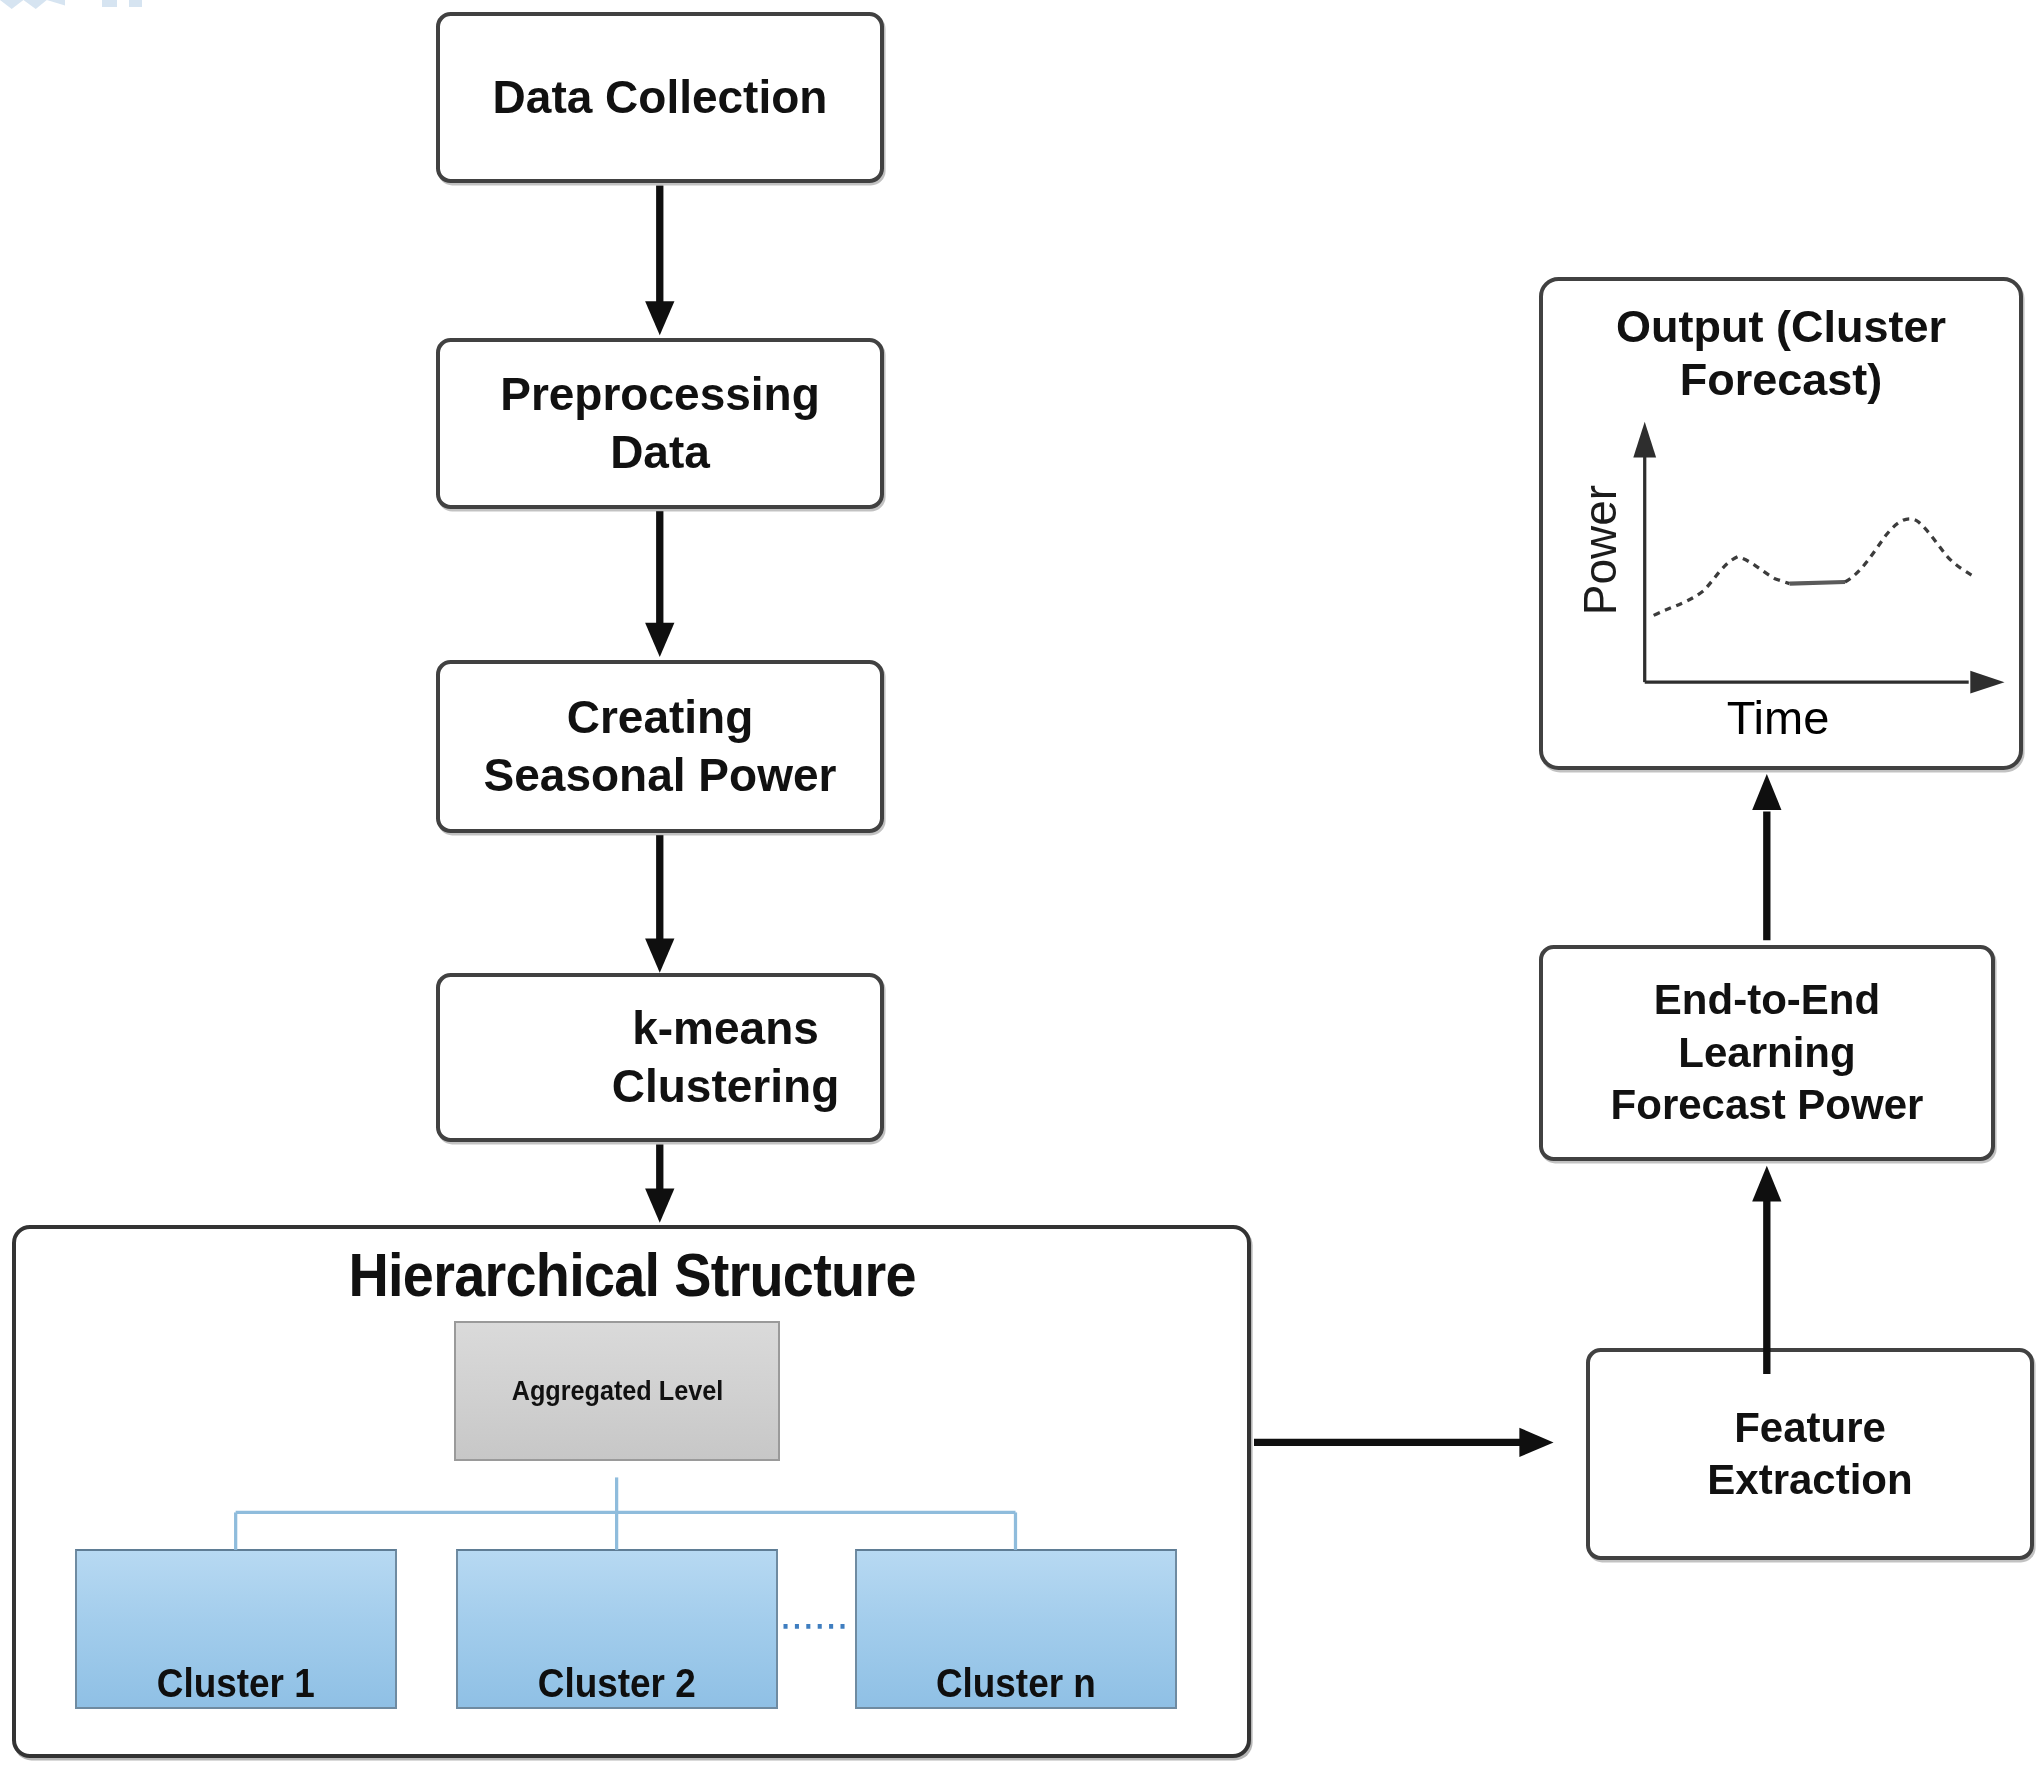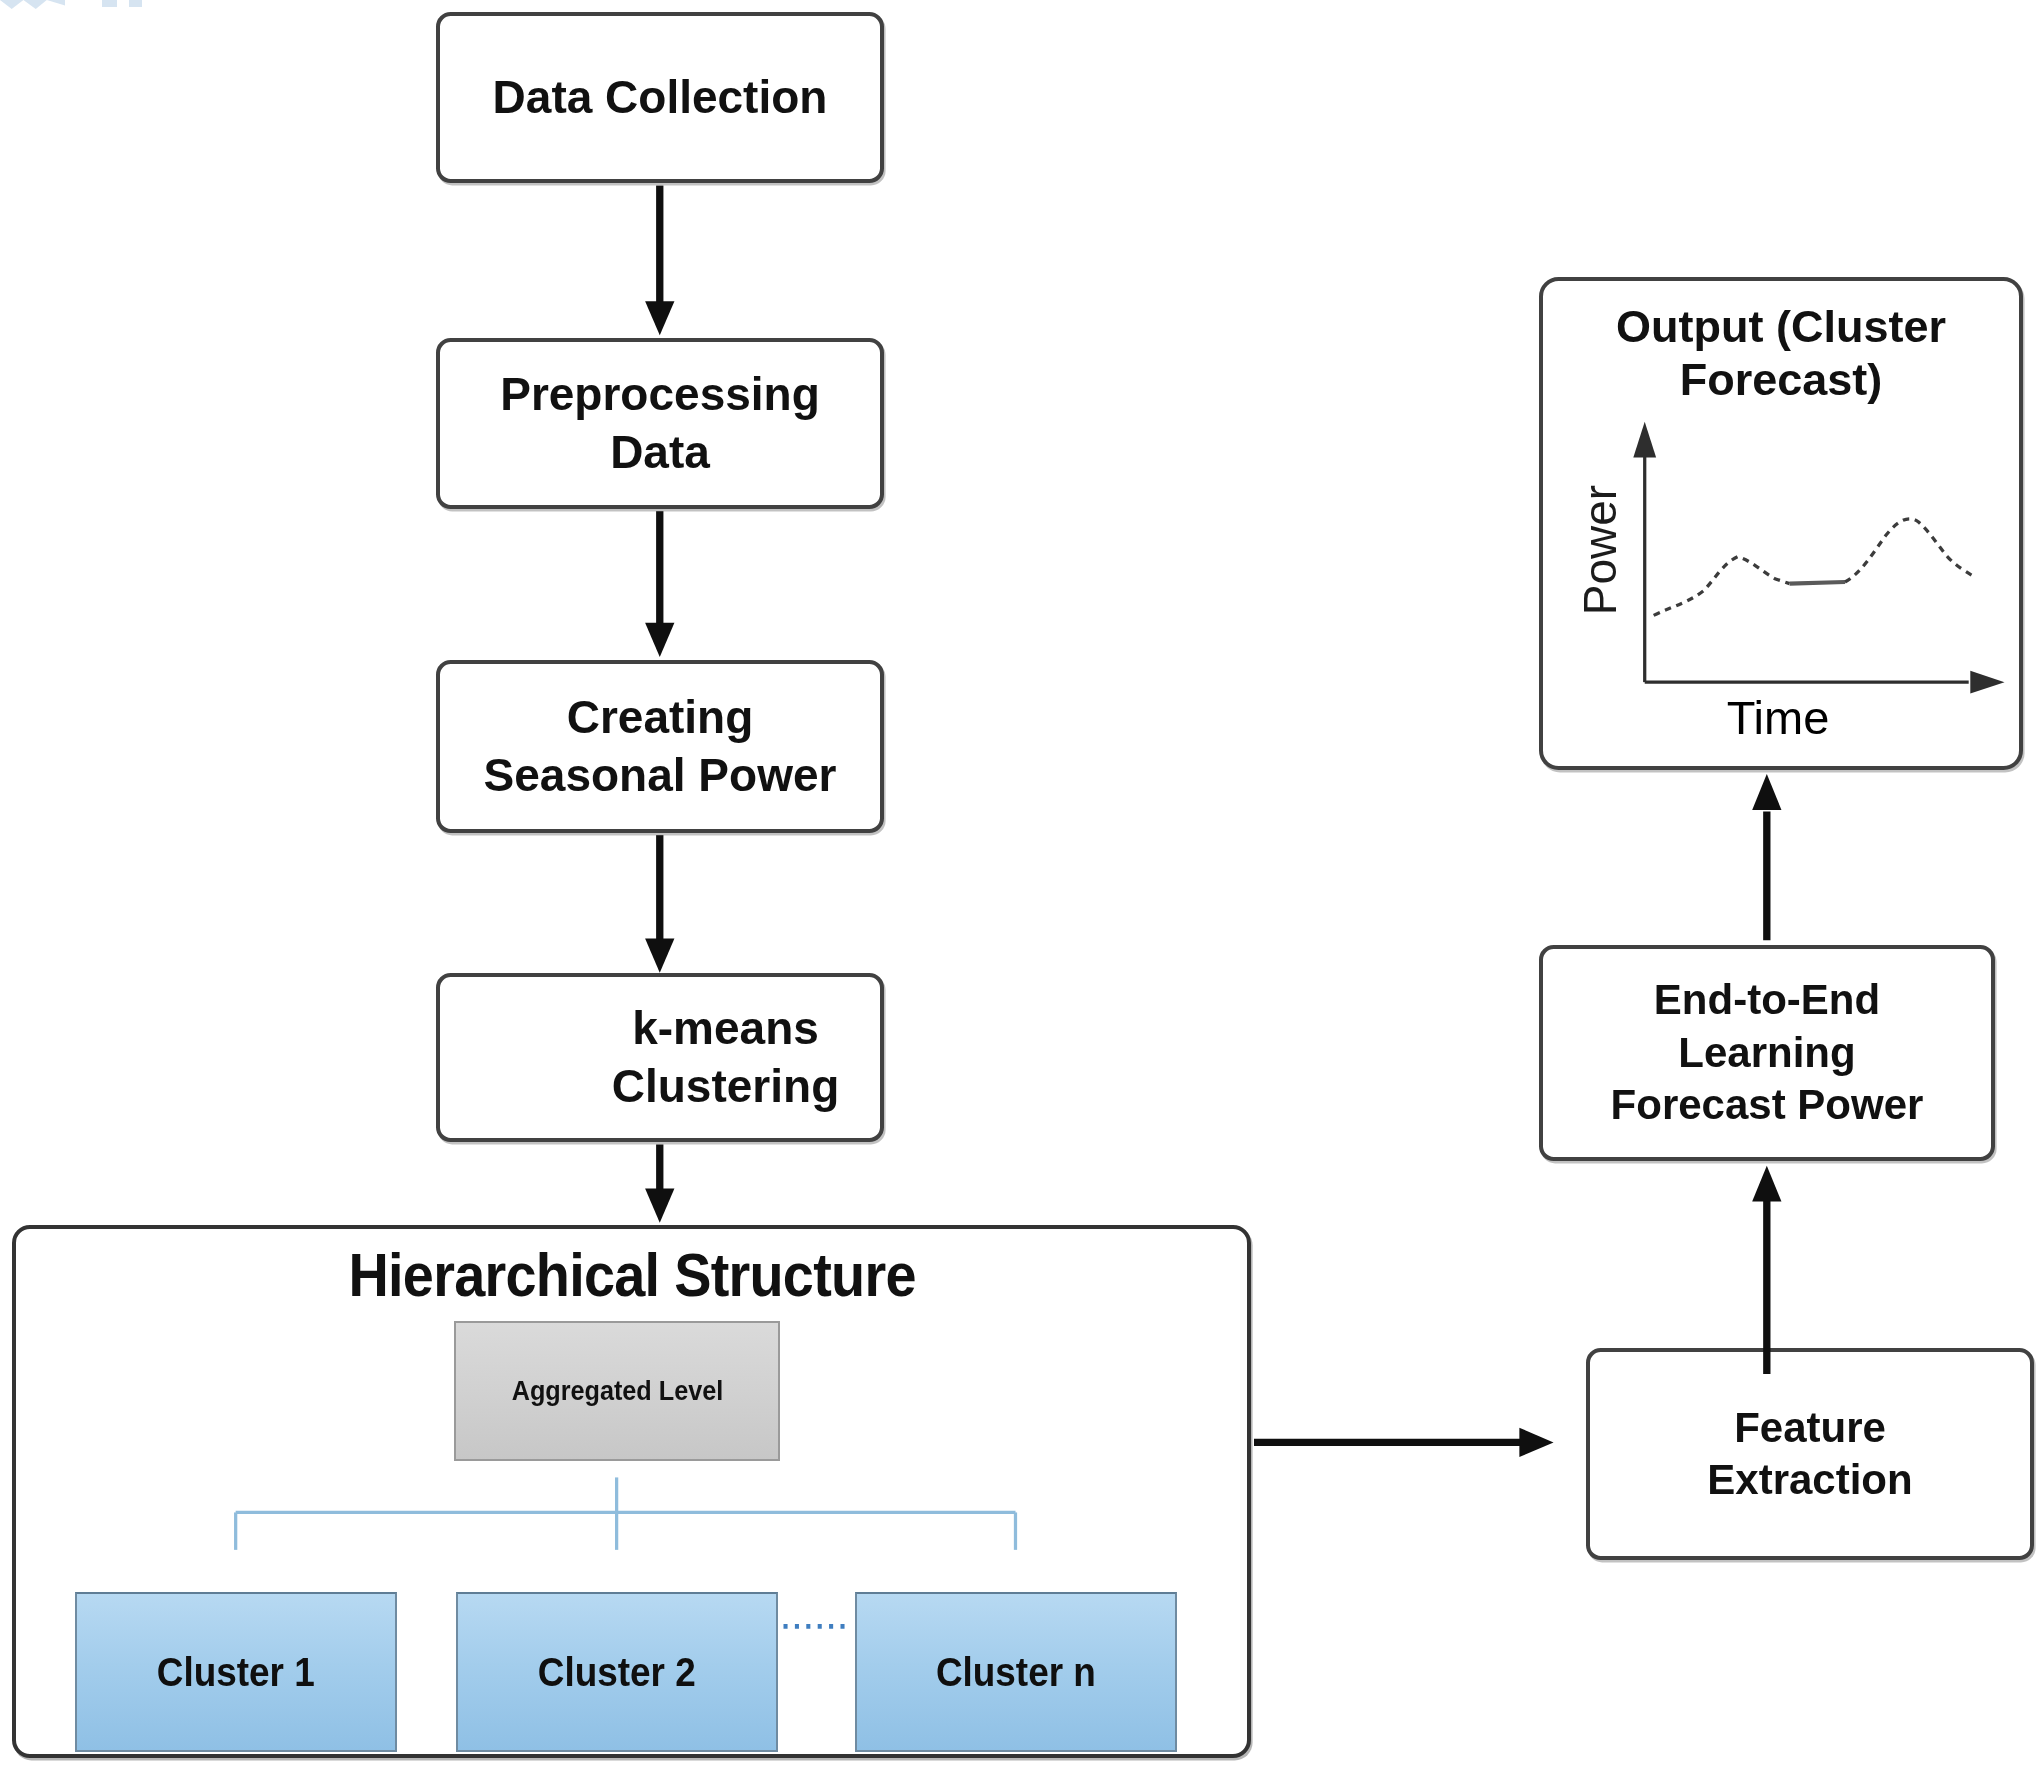--- a/index.html
+++ b/index.html
@@ -85,25 +85,24 @@
   .graybox .lbl { max-width: 261px; }
 
   .cluster {
     position: absolute;
     top: 1549px;
     width: 322px; height: 160px;
     background: linear-gradient(180deg, #b7d9f2 0%, #a3cdec 45%, #8fc0e5 100%);
     border: 2.4px solid #6f8ba1;
     border-top-color: #5f7d95;
     box-sizing: border-box;
-    display: flex; align-items: center; justify-content: center;
+    display: flex; align-items: flex-end; justify-content: center;
     text-align: center;
     font-size: 41px; font-weight: bold;
     color: #0f0f0f;
-    margin-top: 43px;
   }
   .c1 { left: 75px; }
   .c2 { left: 456px; }
   .cn { left: 855px; }
 
   
   .out-title {
     position: absolute;
     left: 1539px; top: 300px;
     width: 484px;

